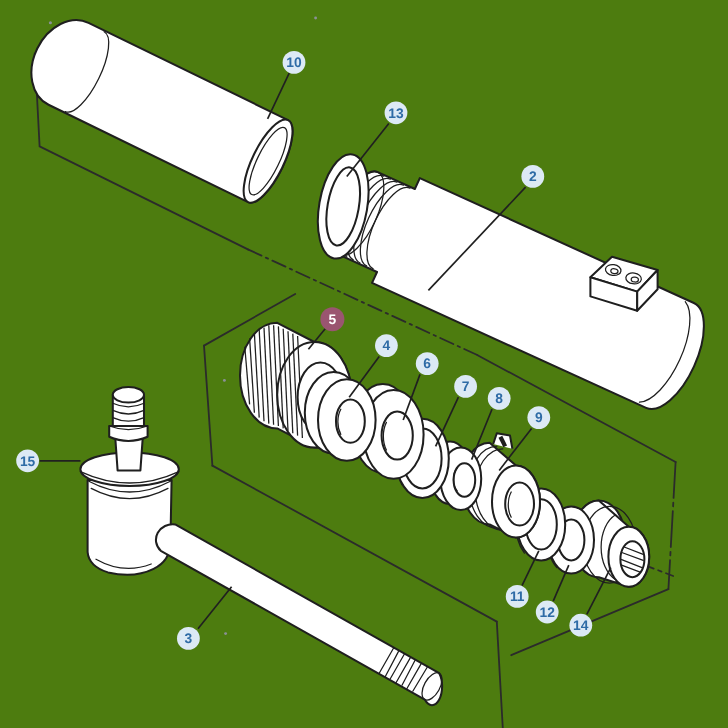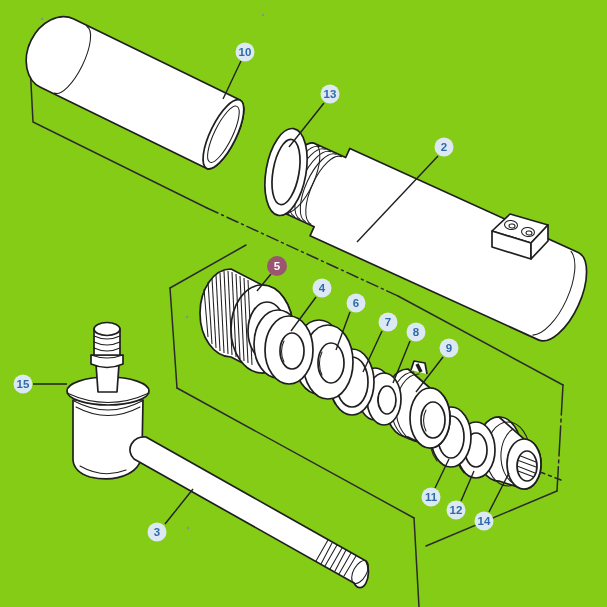--- a/index.html
+++ b/index.html
@@ -1,16 +1,16 @@
 <!DOCTYPE html>
 <html><head>
 <meta charset="utf-8">
 <style>
   html,body{margin:0;padding:0;background:#fff;}
-  #stage{position:relative;width:607px;height:607px;background:#84cc16;overflow:hidden;
+  #stage{position:relative;width:607px;height:607px;background:#4d7c0f;overflow:hidden;
          font-family:"Liberation Sans", sans-serif;}
   svg{display:block;}
   .outline{fill:#ffffff;stroke:#1f1f1f;stroke-width:1.7;stroke-linejoin:round;}
   .thin{fill:none;stroke:#1f1f1f;stroke-width:1.05;stroke-linecap:round;}
   .panel{fill:none;stroke:#2b2b2b;stroke-width:1.5;stroke-linecap:round;}
   .leader{stroke:#202020;stroke-width:1.4;}
   .callout text{font-weight:bold;font-size:11.5px;font-family:"Liberation Sans",sans-serif;
                 text-anchor:middle;cursor:pointer;}
   .speck{fill:#8a9096;}
 </style>

